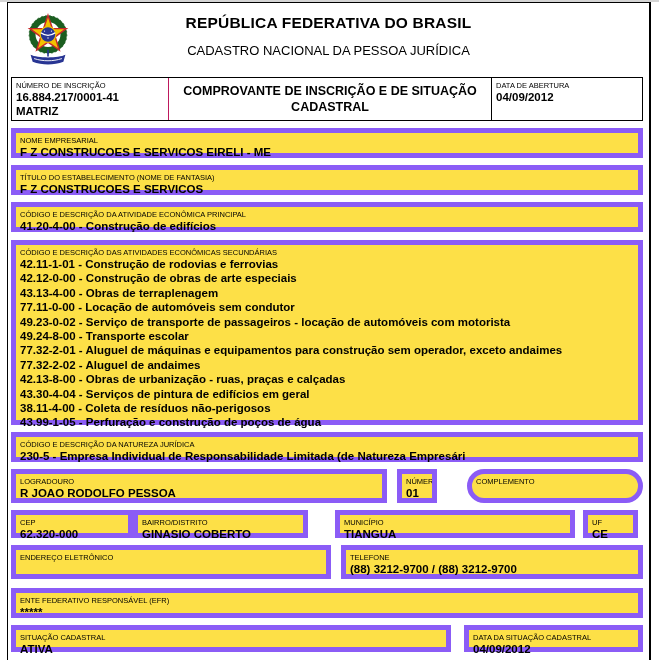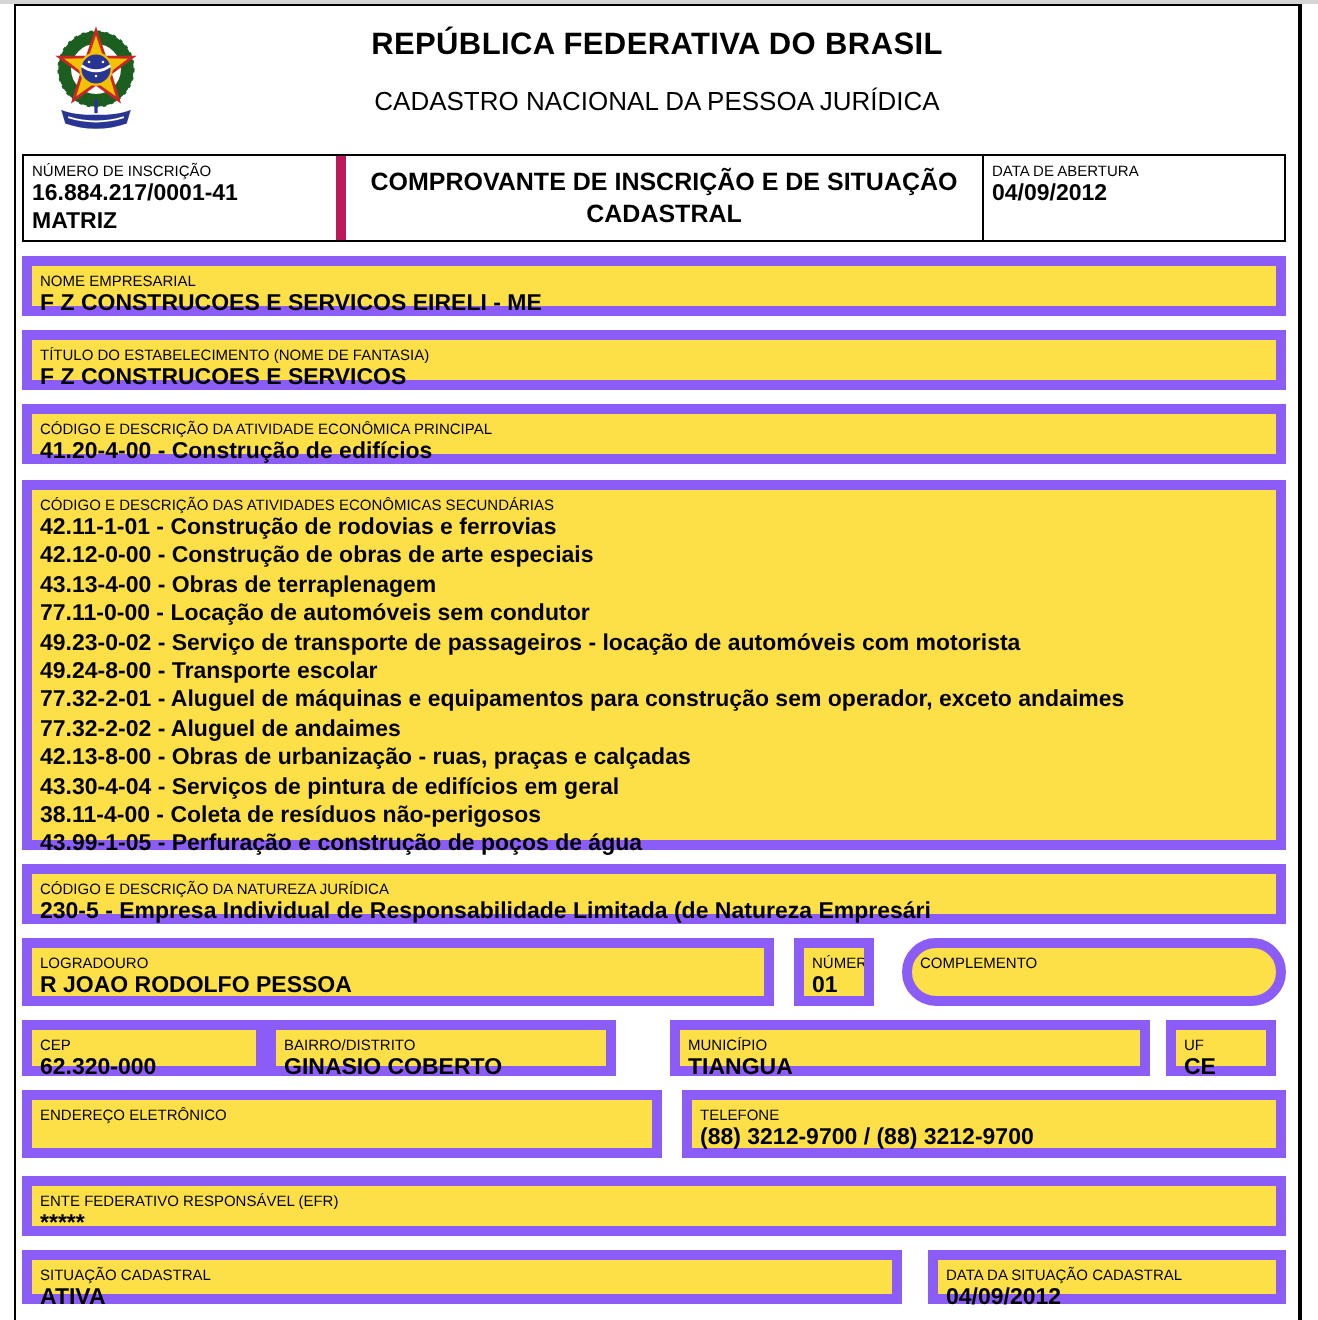--- a/index.html
+++ b/index.html
@@ -13,21 +13,21 @@
   .titles{text-align:center;padding-top:11px;}
   .doc-title{font-size:15.5px;font-weight:bold;letter-spacing:.2px;}
   .doc-subtitle{font-size:13px;margin-top:11px;}
   .box{border:5px solid #8b5cf6;box-sizing:border-box;background:#fde047;}
   .row{display:flex;margin-bottom:7px;}
   .label{font-size:7.5px;line-height:9px;padding:3px 4px 0;white-space:nowrap;overflow:hidden;}
   .value{font-size:11.5px;font-weight:bold;line-height:13px;padding:1px 4px 0;white-space:nowrap;}
   .insc-row{height:44px;margin-bottom:7px;display:flex;border:1px solid #000;box-sizing:border-box;}
   .insc-cell{box-sizing:border-box;}
   .insc-num{width:156px;}
-  .insc-title{width:324px;border-left:5px solid #be185d;border-right:1px solid #000;
+  .insc-title{width:324px;border-left:1px solid #be185d;border-right:1px solid #000;
     display:flex;align-items:center;justify-content:center;text-align:center;}
   .insc-title .big{font-size:12.5px;font-weight:bold;line-height:16px;max-width:300px;}
   .insc-date{flex:1;}
   .h30{height:30px;margin-bottom:7px;}
   .h34{height:34px;}
   .h28{height:28px;}
   .h27{height:27px;}
   .acts{height:185px;margin-bottom:7px;}
   .act-line{font-size:11.5px;font-weight:bold;line-height:14.4px;padding-left:4px;white-space:nowrap;}
   .mb8{margin-bottom:8px;}
@@ -120,21 +120,21 @@
 
     <div class="row addr-row">
       <div class="box h34" style="width:376px;">
         <div class="label">LOGRADOURO</div>
         <div class="value">R JOAO RODOLFO PESSOA</div>
       </div>
       <div class="box h34" style="width:40px;margin-left:10px;">
         <div class="label">NÚMERO</div>
         <div class="value">01</div>
       </div>
-      <div class="box h34" style="flex:1;margin-left:14px;border-radius:17px;">
+      <div class="box h34" style="flex:1;margin-left:30px;border-radius:17px;">
         <div class="label">COMPLEMENTO</div>
         <div class="value"></div>
       </div>
     </div>
 
     <div class="row addr-row">
       <div class="box h28" style="width:122px;">
         <div class="label">CEP</div>
         <div class="value">62.320-000</div>
       </div>

